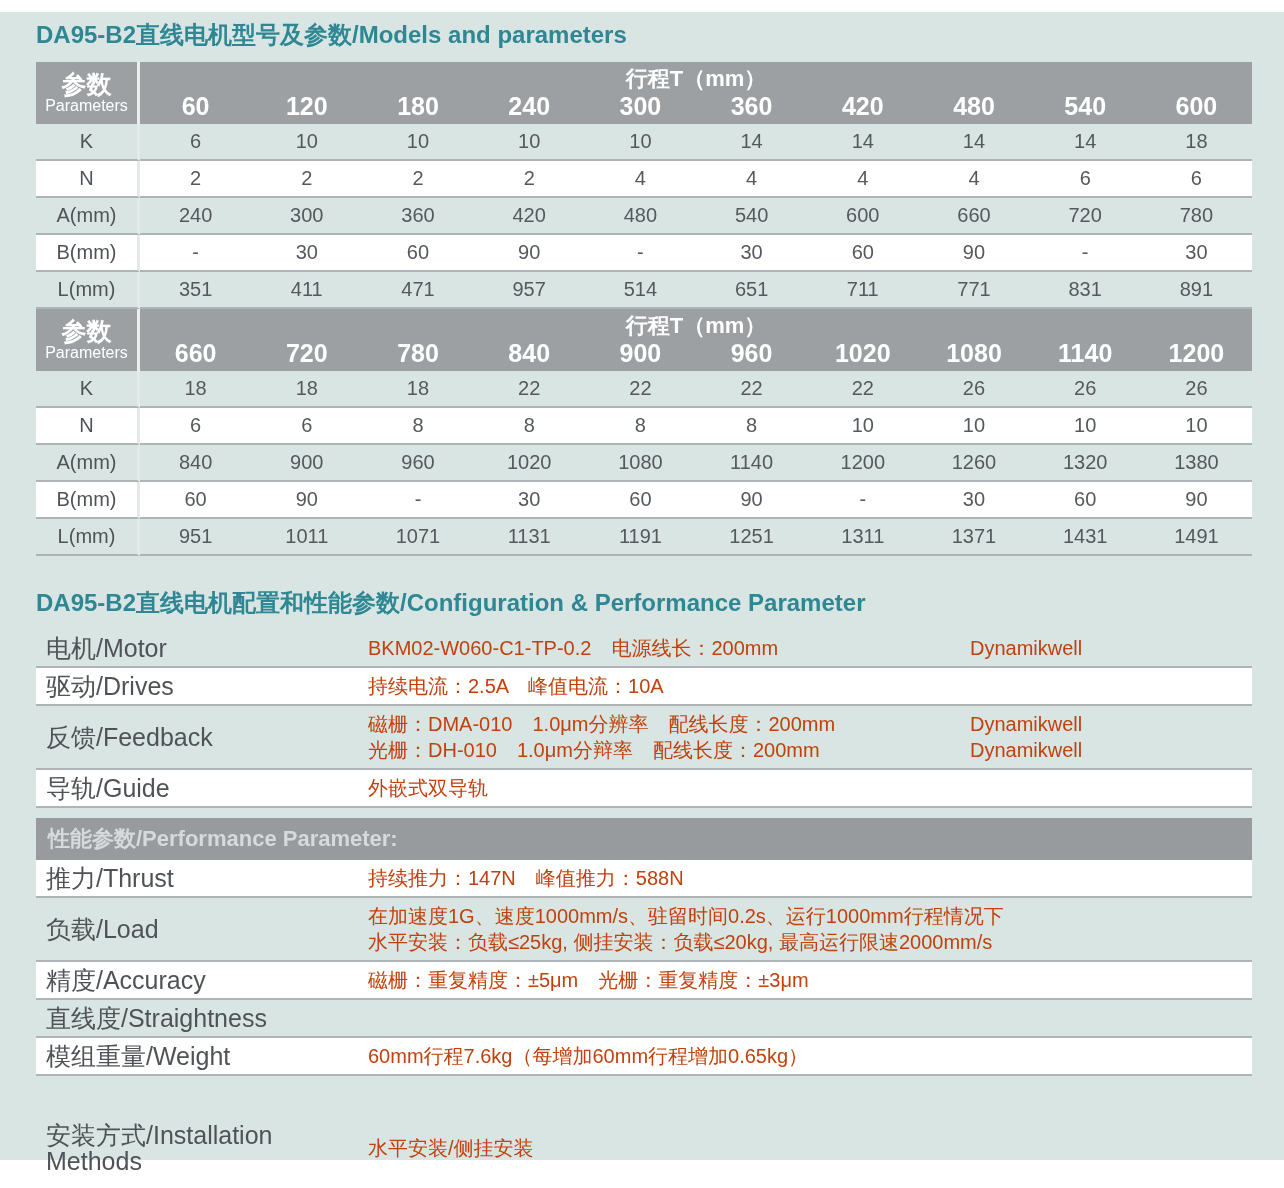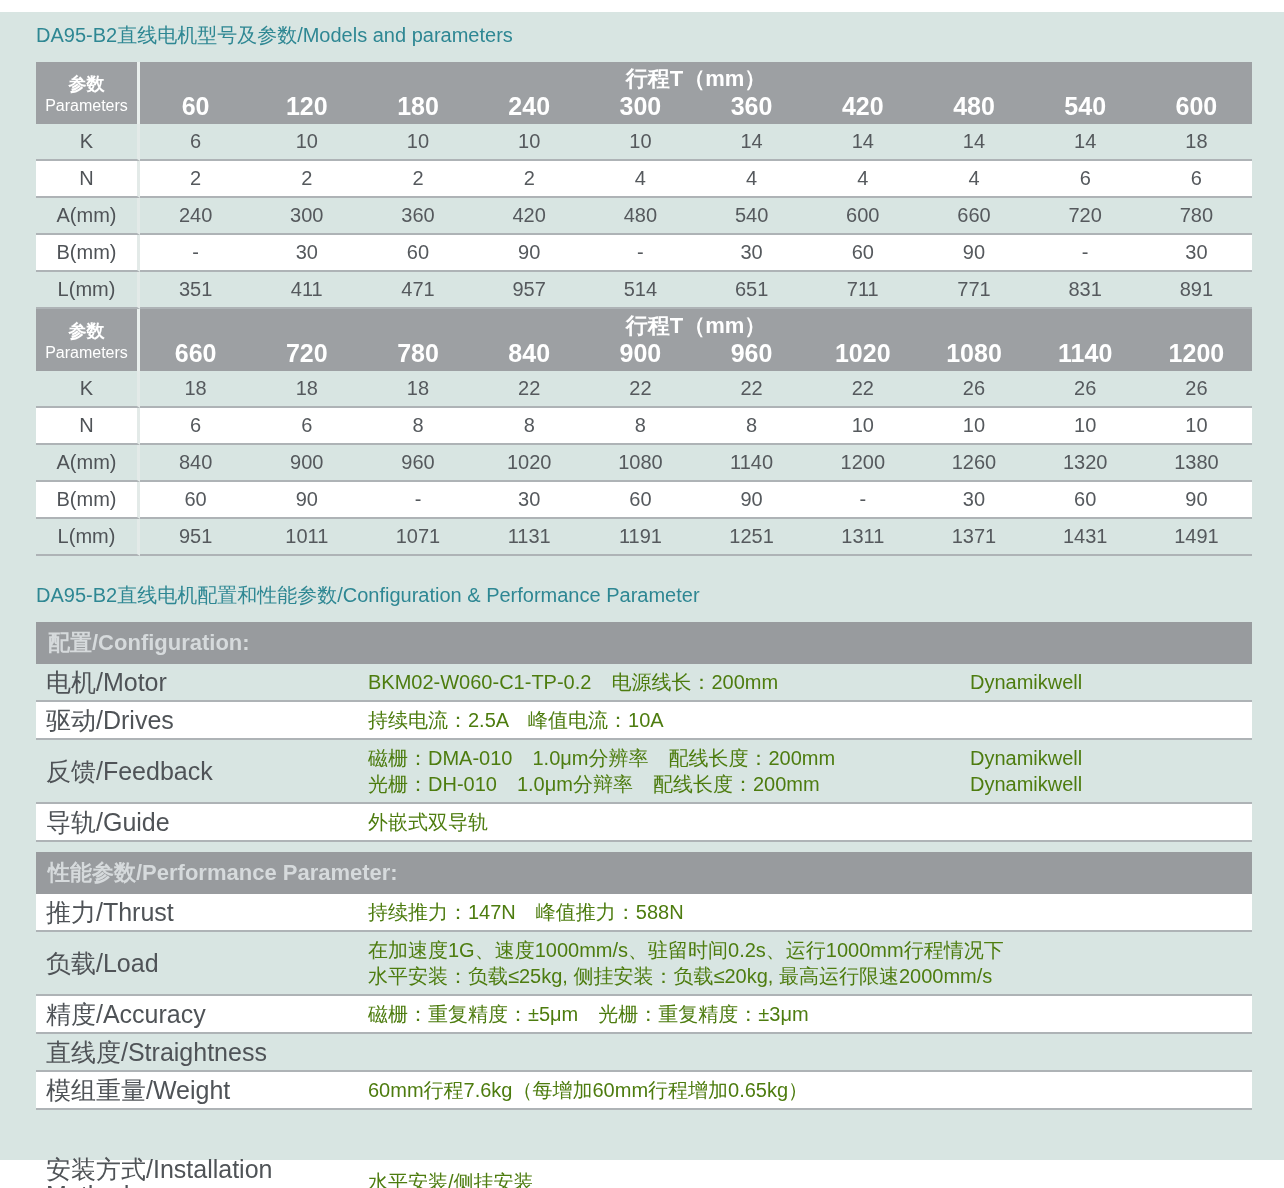--- a/index.html
+++ b/index.html
@@ -6,38 +6,38 @@
   body{
     width:1284px;height:1188px;background:#ffffff;overflow:hidden;
     font-family:"Liberation Sans","DejaVu Sans",sans-serif;
     -webkit-font-smoothing:antialiased;
   }
   .canvas{
     margin-top:12px;height:1148px;background:#d8e5e2;
     padding:8px 32px 0 36px;box-sizing:border-box;
   }
   .sec-title{
-    margin:0 0 12px 0;font-size:20px;line-height:30px;font-weight:normal;
+    margin:0 0 12px 0;font-size:24px;line-height:30px;font-weight:bold;
     color:#2e8793;letter-spacing:0;
   }
-  .sec-title.second{margin-top:24px;}
+  .sec-title.second{margin-top:32px;}
 
   
   .models-table{
     display:grid;
     grid-template-columns:104px repeat(10,1fr);
     grid-auto-rows:auto;
     width:1216px;
   }
   .mt-corner{
     grid-column:1;grid-row:1 / 3;background:#9da0a3;color:#ffffff;
     border-right:3px solid #e9efed;
     display:flex;flex-direction:column;align-items:center;justify-content:center;
   }
-  .mt-corner .cn{font-size:18px;line-height:24px;font-weight:bold;}
+  .mt-corner .cn{font-size:25px;line-height:24px;font-weight:bold;}
   .mt-corner .en{font-size:16px;line-height:19px;}
   .mt-span{
     grid-column:2 / 12;grid-row:1;background:#9da0a3;color:#ffffff;
     height:30px;display:flex;align-items:flex-end;justify-content:center;
     font-size:22px;font-weight:bold;line-height:26px;
   }
   .mt-stroke{
     grid-row:2;background:#9da0a3;color:#ffffff;height:32px;
     display:flex;align-items:flex-start;justify-content:center;
     font-size:25px;font-weight:bold;line-height:28px;
@@ -63,21 +63,21 @@
     display:grid;grid-template-columns:332px 1fr 282px;
     width:1216px;box-sizing:border-box;
     border-bottom:2px solid #aeb3b6;
     padding:5px 0;align-items:center;
   }
   .spec-rows .spec-row:last-child.no-bottom{border-bottom:none;margin-top:41px;}
   .spec-label{
     font-size:25px;line-height:26px;color:#4f5357;padding-left:10px;
   }
   .spec-content .line,.spec-brand .line{
-    font-size:20px;line-height:26px;color:#4d7c0f;white-space:nowrap;
+    font-size:20px;line-height:26px;color:#c2410c;white-space:nowrap;
   }
 </style>
 </head>
 <body>
 
 <div class="canvas">
 
   <h1 class="sec-title">DA95-B2直线电机型号及参数/Models and parameters</h1>
 
   <div class="models-table" id="models-table-0">
@@ -220,21 +220,20 @@
       <div class="mt-val row-tint">1191</div>
       <div class="mt-val row-tint">1251</div>
       <div class="mt-val row-tint">1311</div>
       <div class="mt-val row-tint">1371</div>
       <div class="mt-val row-tint">1431</div>
       <div class="mt-val row-tint">1491</div>
     </div>
 
   <h1 class="sec-title second">DA95-B2直线电机配置和性能参数/Configuration &amp; Performance Parameter</h1>
 
-  <div class="spec-bar config">配置/Configuration:</div>
   <div class="spec-rows" id="config-rows">
       <div class="spec-row row-tint">
         <div class="spec-label">电机/Motor</div>
         <div class="spec-content">
           <div class="line">BKM02-W060-C1-TP-0.2　电源线长：200mm</div>
         </div>
         <div class="spec-brand">
           <div class="line">Dynamikwell</div>
         </div>
       </div>

